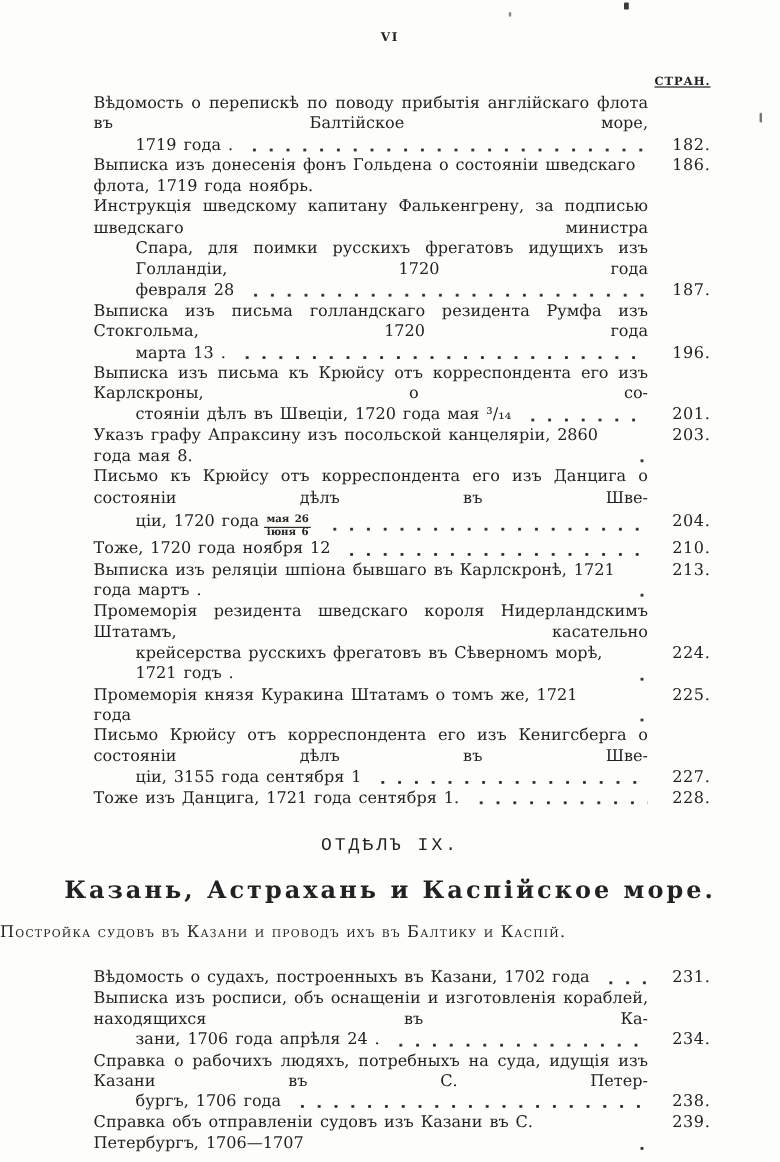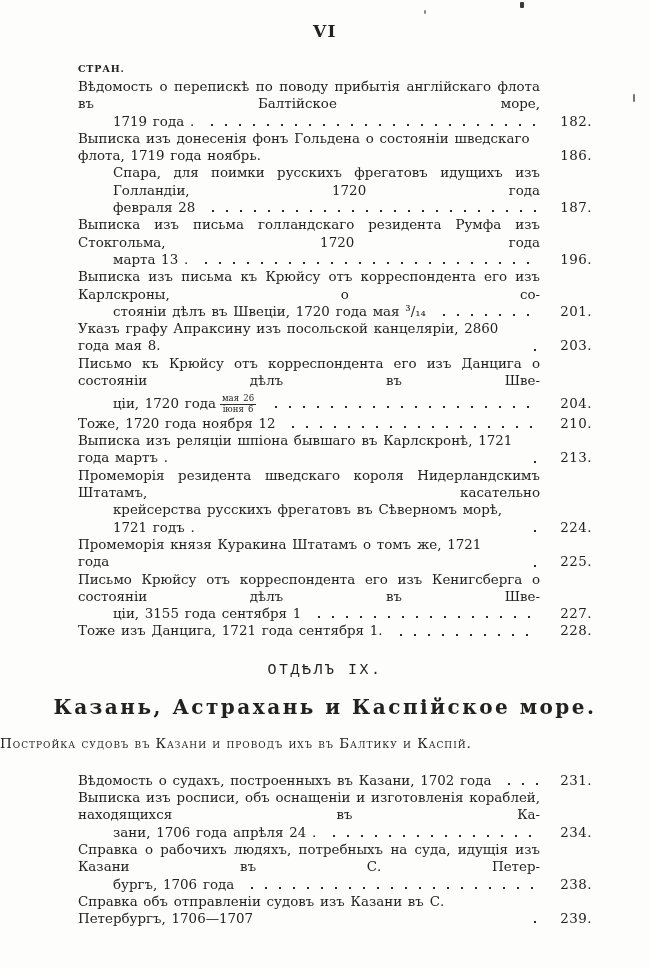--- a/index.html
+++ b/index.html
@@ -4,43 +4,43 @@
 <style>
   :root { --ink:#222222; --paper:#fdfdfb; }
   html,body { margin:0; padding:0; }
   .page {
     position:relative; width:650px; height:968px;
     background:var(--paper); color:var(--ink);
     font-family:"DejaVu Serif", serif; overflow:hidden;
   }
   .page-header {
     margin-top:24px; text-align:center;
-    font-size:17px; line-height:15px; letter-spacing:1.5px; font-weight:bold;
+    font-size:10px; line-height:15px; letter-spacing:1.5px; font-weight:bold;
   }
   .col-header {
-    margin:24px 58px 0 78px; text-align:left;
-    font-size:9.5px; line-height:11px; letter-spacing:0.8px; font-weight:bold;
+    margin:24px 58px 0 78px; text-align:right;
+    font-size:9.5px; line-height:11px; letter-spacing:0.8px; font-weight:bold;text-decoration:underline;
   }
   .toc { margin:0 58px 0 78px; font-size:13.4px; line-height:17.3px; word-spacing:1.5px; }
   .toc-top { margin-top:4px; }
   .toc-kazan { margin-top:20px; }
-  .row { display:flex; align-items:flex-end; }
+  .row { display:flex; align-items:flex-start; }
   .row .txt { white-space:pre-wrap; }
   .row.ind { padding-left:35px; }
   .row.full .txt { flex:1; margin-right:52px; text-align:justify; text-align-last:justify; }
   .row .pg { min-width:42px; text-align:right; letter-spacing:0.5px; }
   .leader {
     flex:1 0 14px; height:4px; align-self:flex-end; margin:0 10px 3px 9px;
     background-image:radial-gradient(circle, #2b2b2b 1.1px, rgba(0,0,0,0) 1.35px);
     background-size:14px 4px; background-repeat:repeat-x; background-position:2px center;
   }
   .spacer { flex:1 0 6px; }
   .frac {
     display:inline-block; text-align:center; font-size:8.5px; line-height:1.15;
-    margin:0 2px 0 4px; transform:translateY(3px);
+    margin:0 2px 0 4px; transform:translateY(3px);font-weight:bold;
   }
   .frac .ft { display:block; border-bottom:1px solid #2b2b2b; padding:0 2px; }
   .frac .fb { display:block; padding:0 2px; }
   .row.fracrow { margin:2px 0 3px; }
   .kicker {
     margin-top:22px; text-align:center;
     font-size:15px; line-height:18px; letter-spacing:2.5px;font-family:Liberation Mono, monospace;
   }
   .title {
     margin-top:15px; text-align:center; font-weight:bold;
@@ -73,20 +73,23 @@
       <div class="row ind">
         <span class="txt">1719 года .</span>
         <span class="leader"></span>
         <span class="pg">182.</span>
       </div>
       <div class="row">
         <span class="txt">Выписка изъ донесенія фонъ Гольдена о состояніи шведскаго флота, 1719 года ноябрь.</span>
         <span class="spacer"></span>
         <span class="pg">186.</span>
       </div>
+      <div class="row full">
+        <span class="txt">Инструкція шведскому капитану Фалькенгрену, за подписью шведскаго министра</span>
+      </div>
       <div class="row ind full">
         <span class="txt">Спара, для поимки русскихъ фрегатовъ идущихъ изъ Голландіи, 1720 года</span>
       </div>
       <div class="row ind">
         <span class="txt">февраля 28</span>
         <span class="leader"></span>
         <span class="pg">187.</span>
       </div>
       <div class="row full">
         <span class="txt">Выписка изъ письма голландскаго резидента Румфа изъ Стокгольма, 1720 года</span>

